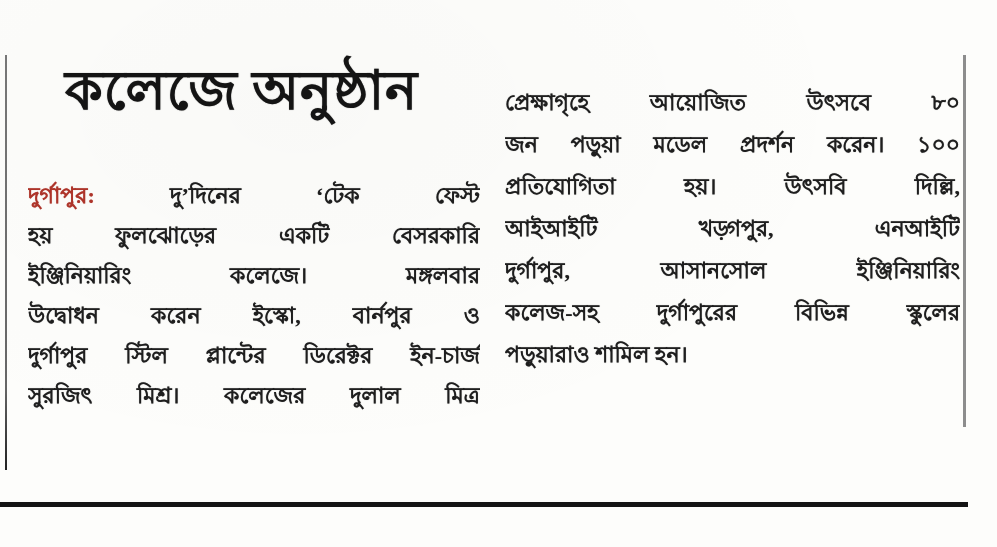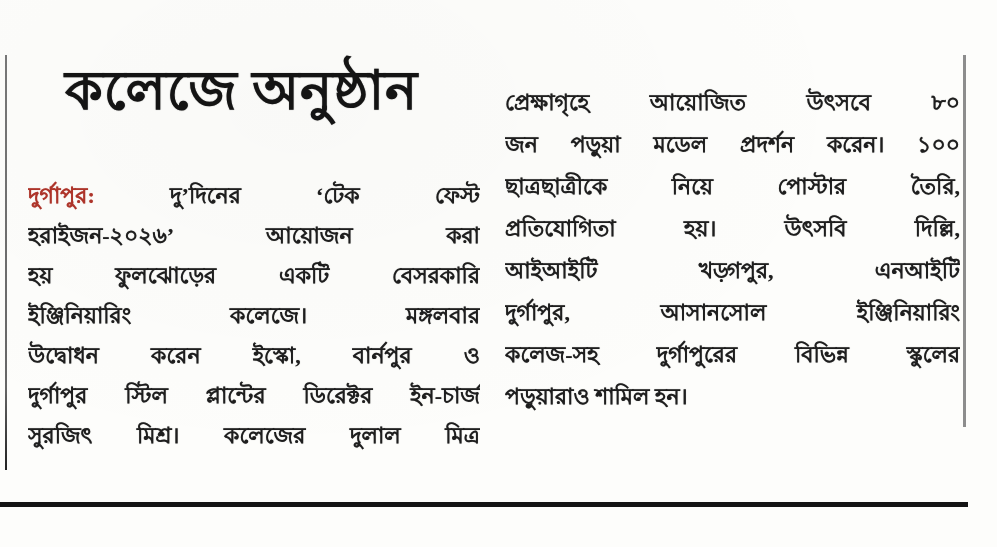--- a/index.html
+++ b/index.html
@@ -78,32 +78,30 @@
   <div class="v-sep right"></div>
   <div class="h-rule"></div>
 
   <div class="headline">কলেজে অনুষ্ঠান</div>
 
   <div class="column left-col">
     <div class="line">
       <span class="dateline">দুর্গাপুর:</span>
       <span>দু’দিনের ‘টেক ফেস্ট</span>
     </div>
-    <div class="line">হরাইজন-২০২৬’ আয়োজন করা</div>
     <div class="line">হয় ফুলঝোড়ের একটি বেসরকারি</div>
     <div class="line">ইঞ্জিনিয়ারিং কলেজে। মঙ্গলবার</div>
     <div class="line">উদ্বোধন করেন ইস্কো, বার্নপুর ও</div>
     <div class="line">দুর্গাপুর স্টিল প্লান্টের ডিরেক্টর ইন-চার্জ</div>
     <div class="line">সুরজিৎ মিশ্র। কলেজের দুলাল মিত্র</div>
   </div>
 
   <div class="column right-col">
     <div class="line">প্রেক্ষাগৃহে আয়োজিত উৎসবে ৮০</div>
     <div class="line">জন পড়ুয়া মডেল প্রদর্শন করেন। ১০০</div>
-    <div class="line">ছাত্রছাত্রীকে নিয়ে পোস্টার তৈরি,</div>
     <div class="line">প্রতিযোগিতা হয়। উৎসবি দিল্লি,</div>
     <div class="line">আইআইটি খড়্গপুর, এনআইটি</div>
     <div class="line">দুর্গাপুর, আসানসোল ইঞ্জিনিয়ারিং</div>
     <div class="line">কলেজ-সহ দুর্গাপুরের বিভিন্ন স্কুলের</div>
     <div class="line last">পড়ুয়ারাও শামিল হন।</div>
   </div>
 
 </div>
 
 </body></html>

